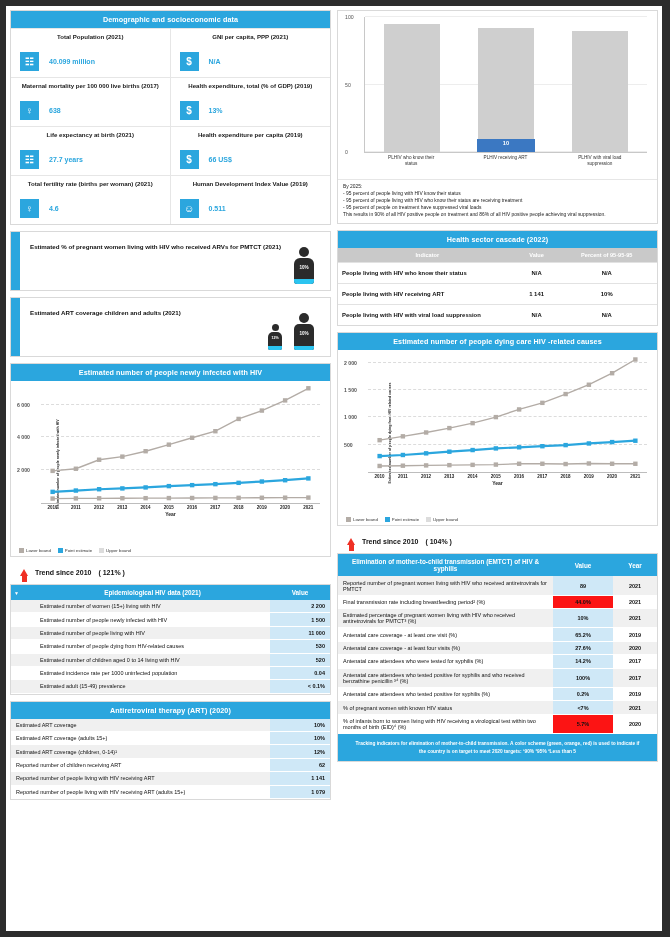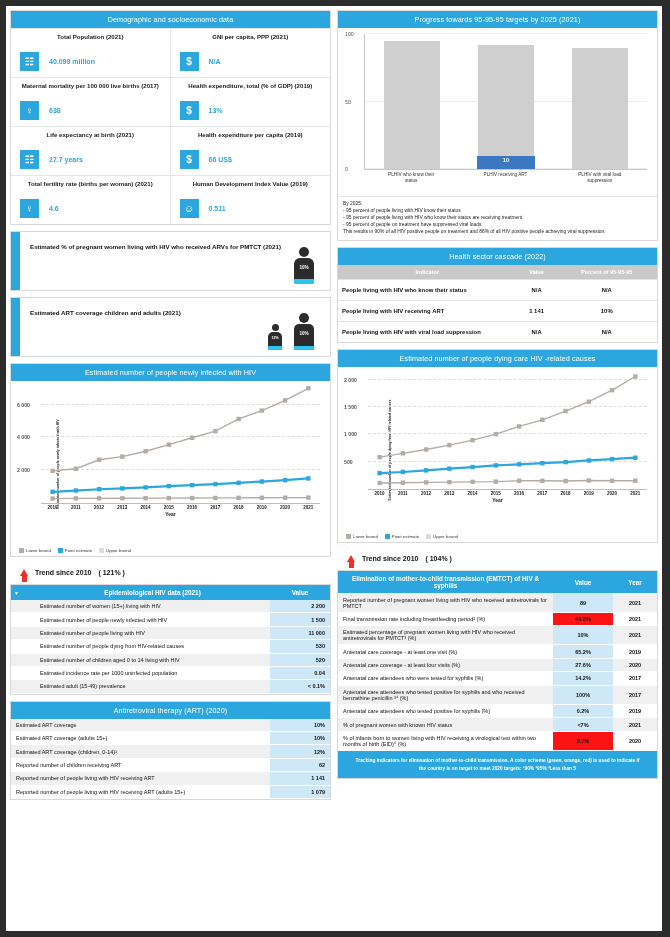--- a/index.html
+++ b/index.html
@@ -20,21 +20,21 @@
   .col{width:323px;}
   .panel{
     border:1px solid #d9d9d9;
     background:#fff;
     margin-bottom:6px;
     box-sizing:border-box;
   }
   .bluehead{
     background:#2ba6de;
     color:#fff;
-    font-weight:normal;
+    font-weight:bold;
     text-align:center;
     font-size:7.2px;
     padding:4px 2px;
     letter-spacing:.1px;
   }
   
   .demo-row{display:flex;}
   .demo-cell{
     width:50%;
     border-top:1px solid #e6e6e6;
@@ -394,21 +394,20 @@
               </tr>
             </tbody>
         </table>
       </div>
 
     </div>
 
     <div class="col">
 
       <div class="panel">
-        <div class="bluehead">Progress towards 95-95-95 targets by 2025 (2021)</div>
         <div class="chartbox">
           <div class="plot" id="barplot">
               <div class="gl" style="bottom: 0%;">
                 <div class="ytick">0</div>
               </div>
               <div class="gl" style="bottom: 50%;">
                 <div class="ytick">50</div>
               </div>
               <div class="gl" style="bottom: 100%;">
                 <div class="ytick">100</div>

